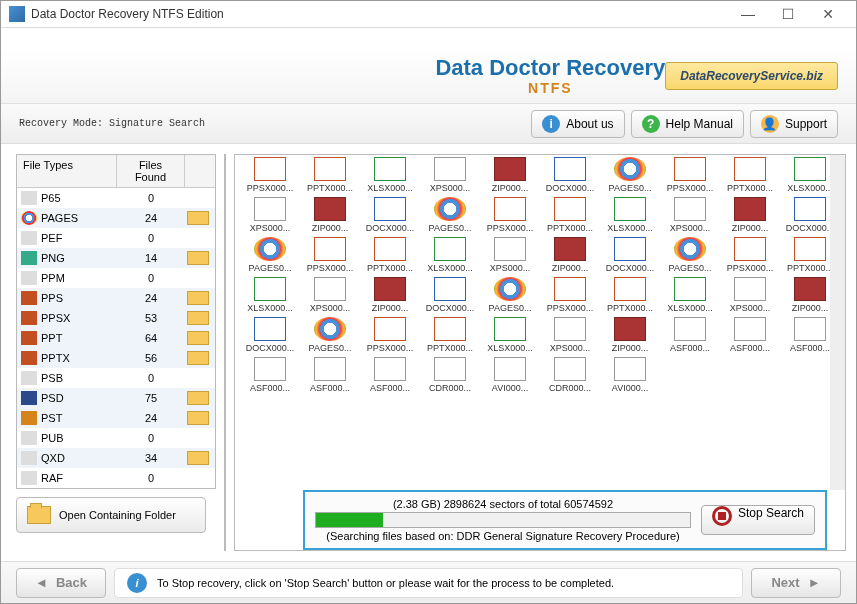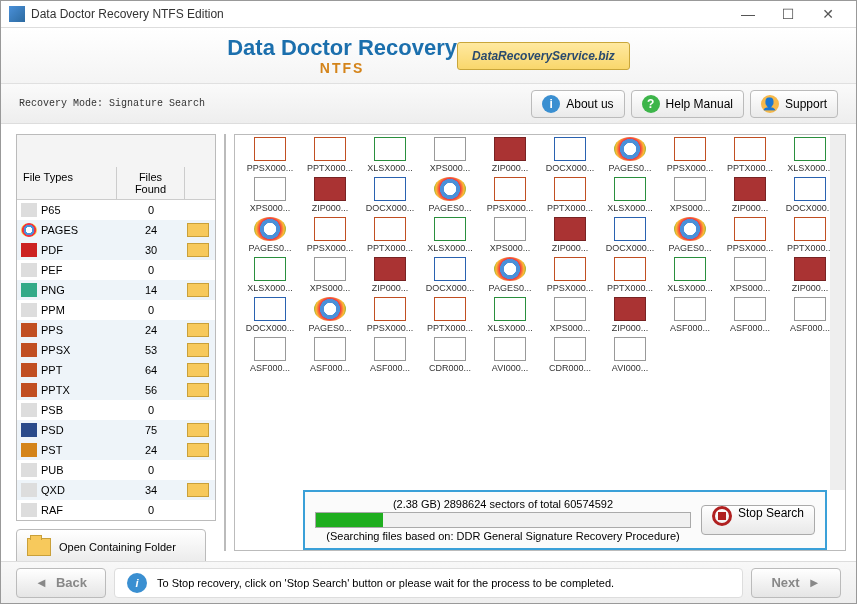--- a/index.html
+++ b/index.html
@@ -2,35 +2,35 @@
 <html><head>
 <meta charset="utf-8">
 <style>
 * { box-sizing: border-box; margin: 0; padding: 0; }
 body { font-family: Tahoma, Arial, sans-serif; font-size: 11px; background: #f0f0f0; width: 857px; height: 604px; overflow: hidden; }
 .window { width: 857px; height: 604px; background: #fff; border: 1px solid #999; display: flex; flex-direction: column; }
 .titlebar { height: 27px; background: #fff; border-bottom: 1px solid #ddd; display: flex; align-items: center; padding: 0 8px; }
 .titlebar-icon { width: 16px; height: 16px; background: linear-gradient(135deg,#4a90d9,#2c6aa0); margin-right: 6px; }
 .titlebar-title { flex: 1; font-size: 12px; color: #333; }
 .titlebar-btn { width: 40px; height: 20px; display: flex; align-items: center; justify-content: center; font-size: 14px; color: #555; cursor: pointer; }
-.brand-row { height: 56px; background: linear-gradient(#fff,#f4f4f4); border-bottom: 1px solid #e0e0e0; display: flex; align-items: center; justify-content: center; padding: 0 18px; }
+.brand-row { height: 56px; background: linear-gradient(#fff,#f4f4f4); border-bottom: 1px solid #e0e0e0; display: flex; align-items: center; justify-content: flex-end; padding: 0 18px; margin-top: 20px; }
 .brand { color: #1b6fad; font-size: 22px; font-weight: bold; display: flex; flex-direction: column; line-height: 1; }
 .brand-sub { color: #d4841a; font-size: 14px; align-self: center; margin-top: 2px; letter-spacing: 2px; }
 .site-banner { background: linear-gradient(#ffe9a0,#f9d76c); border: 1px solid #c9a63a; padding: 6px 14px; color: #2a4a6e; font-style: italic; font-weight: bold; font-size: 12px; border-radius: 3px; }
 .toolbar-row { height: 40px; background: linear-gradient(#fafafa,#eee); border-bottom: 1px solid #ddd; display: flex; align-items: center; padding: 0 18px; }
 .mode-label { flex: 1; font-family: "Courier New", monospace; font-size: 10px; color: #333; }
 .tb-btn { height: 28px; border: 1px solid #bbb; border-radius: 4px; background: linear-gradient(#fff,#eaeaea); display: flex; align-items: center; padding: 0 10px; margin-left: 6px; cursor: pointer; font-size: 12px; gap: 6px; }
 .tb-btn .ico { width: 18px; height: 18px; border-radius: 50%; display: flex; align-items: center; justify-content: center; color: #fff; font-weight: bold; font-size: 12px; }
 .ico-info { background: #3a8fd1; }
 .ico-help { background: #3db54a; }
 .ico-support { background: #f5b84a; }
 .main { flex: 1; padding: 10px 15px; display: flex; gap: 8px; overflow: hidden; }
 .left-panel { width: 200px; border: 1px solid #bbb; background: #fff; display: flex; flex-direction: column; }
 .ft-header { display: flex; border-bottom: 1px solid #ccc; background: #f4f4f4; }
-.ft-header div { padding: 4px 6px; font-size: 11px; margin-top: 32px; }
+.ft-header div { padding: 4px 6px; font-size: 11px; }
 .ft-col1 { width: 100px; border-right: 1px solid #ccc; }
 .ft-col2 { width: 68px; border-right: 1px solid #ccc; text-align: center; }
 .ft-col3 { flex: 1; }
 .ft-body { flex: 1; overflow-y: auto; overflow-x: auto; }
 .ft-row { display: flex; height: 20px; align-items: center; }
 .ft-row.alt { background: #eef4f9; }
 .ft-ico { width: 16px; height: 14px; margin: 0 4px; }
 .ft-name { width: 76px; font-size: 11px; }
 .ft-count { width: 68px; text-align: center; font-size: 11px; }
 .ft-folder { width: 22px; height: 14px; background: #f7c95c; border: 1px solid #c9a03a; margin-left: 2px; }
@@ -113,26 +113,20 @@
               <div class="ft-ico" style="background:#ddd;border-radius:0"></div>
     <div class="ft-name">P65</div>
     <div class="ft-count">0</div>
     </div>
             <div class="ft-row alt">
               <div class="ft-ico" style="background:radial-gradient(circle,#fff 30%,#4a90d9 31% 50%,#e34 51% 65%,#fb3 66% 80%,#3a3 81%);border-radius:50%"></div>
     <div class="ft-name">PAGES</div>
     <div class="ft-count">24</div>
     <div class="ft-folder"></div>
             </div>
-            <div class="ft-row alt">
-              <div class="ft-ico" style="background:#c22;border-radius:0"></div>
-    <div class="ft-name">PDF</div>
-    <div class="ft-count">30</div>
-    <div class="ft-folder"></div>
-            </div>
             <div class="ft-row">
               <div class="ft-ico" style="background:#ddd;border-radius:0"></div>
     <div class="ft-name">PEF</div>
     <div class="ft-count">0</div>
     </div>
             <div class="ft-row alt">
               <div class="ft-ico" style="background:#3a8;border-radius:0"></div>
     <div class="ft-name">PNG</div>
     <div class="ft-count">14</div>
     <div class="ft-folder"></div>

